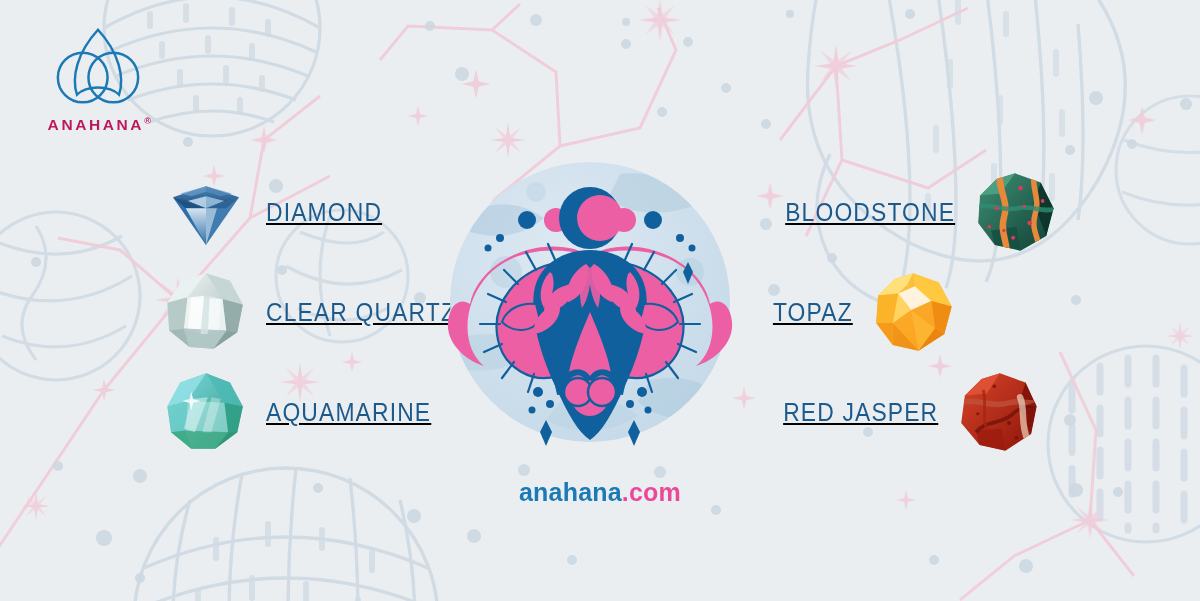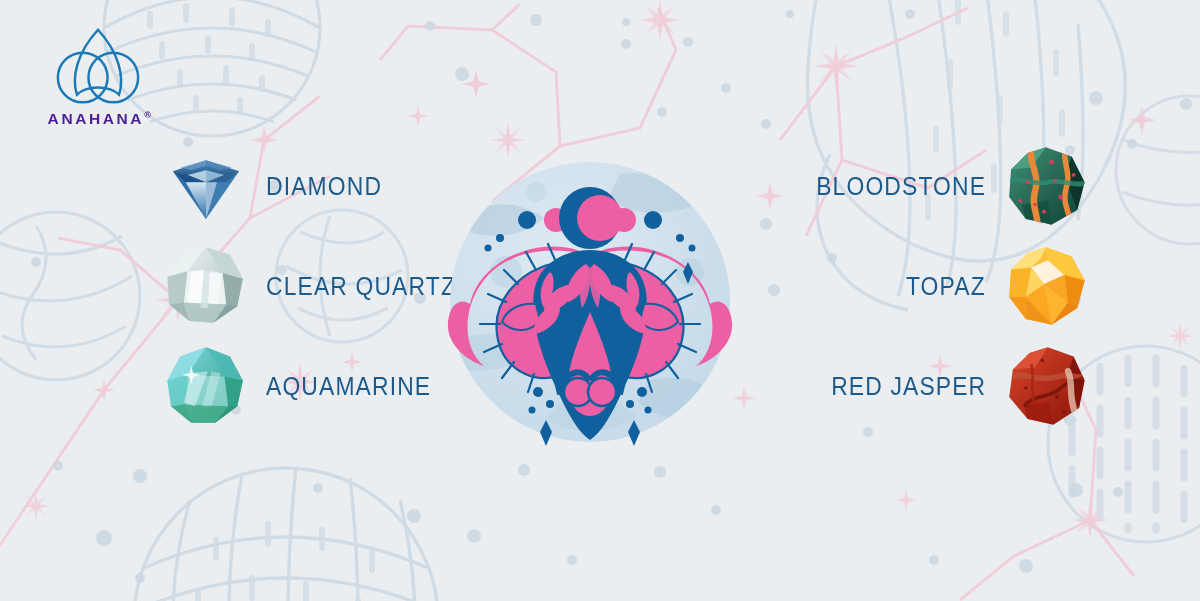--- a/index.html
+++ b/index.html
@@ -26,42 +26,43 @@
   }
 
   
   #logo {
     position:absolute; left:38px; top:24px;
     width:125px; height:115px;
   }
   #logo-mark { display:block; width:96px; height:86px; margin-left:12px; }
   #logo-word {
     display:block;
+    margin-top:6px;
     font-size:15.5px;
     letter-spacing:2.6px;
-    color:#4c1d95;
+    color:#be185d;
     font-weight:700;
     text-align:center;
     width:125px;
   }
   #logo-word sup { font-size:9px; vertical-align:super; }
 
   
-  .gem-col { position:absolute; top:136px; width:330px; }
+  .gem-col { position:absolute; top:162px; width:330px;text-decoration:underline; }
   #col-left  { left:160px; }
   #col-right { left:762px; }
 
   .gem-row {
     position:relative;
     height:100px;
     display:flex;
     align-items:center;
   }
   #col-left .gem-row  { justify-content:flex-start; }
-  #col-right .gem-row { justify-content:flex-end; }
+  #col-right .gem-row { justify-content:flex-start; }
 
   .gem-icon { width:92px; height:92px; flex:0 0 92px; }
 
   .gem-label {
     font-size:26px;
     letter-spacing:1.3px;
     color:#1c5a8c;
     white-space:nowrap;
     font-family:"Liberation Sans Narrow","Liberation Sans", sans-serif;
     transform:scaleX(0.88);
@@ -609,14 +610,17 @@
       <circle cx="208" cy="258" r="3.5"></circle>
       <path d="M194,268 L200,280 L194,294 L188,280 Z"></path>
       <circle cx="240" cy="86" r="4"></circle>
       <circle cx="252" cy="96" r="3.5"></circle>
       <path d="M248,110 L253,120 L248,132 L243,120 Z"></path>
       <circle cx="60" cy="86" r="4"></circle>
       <circle cx="48" cy="96" r="3.5"></circle>
     </g>
   </svg>
 
+  <div id="footer">
+    <span class="brand-name">anahana</span><span class="brand-tld">.com</span>
+  </div>
 
 </div>
 
 </body></html>

